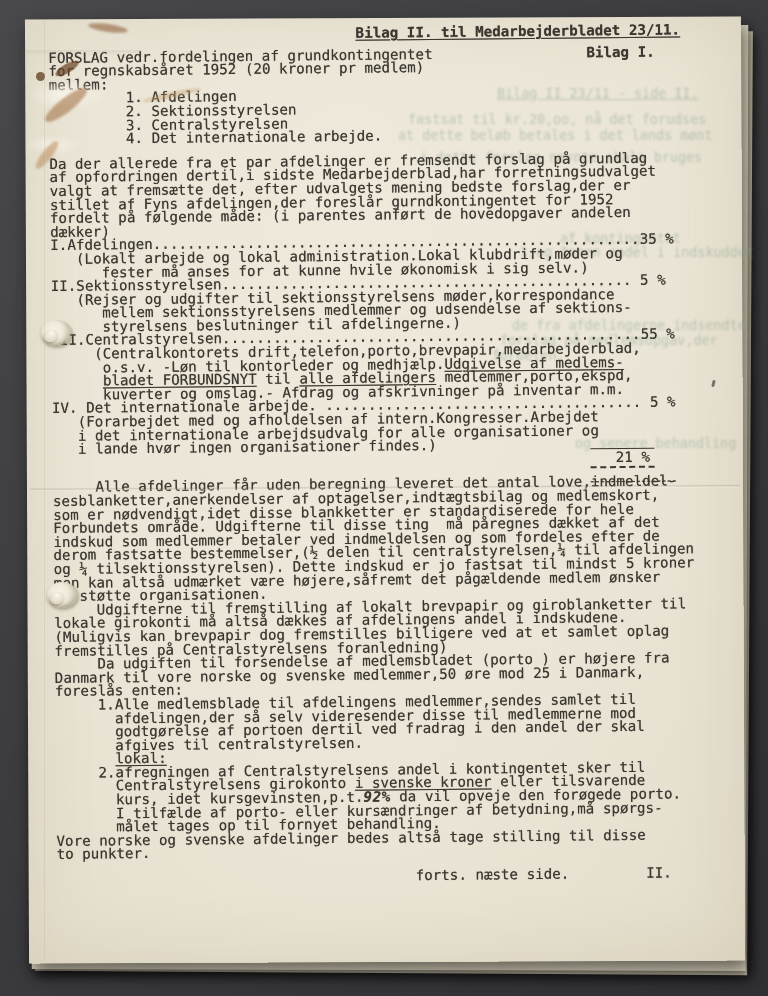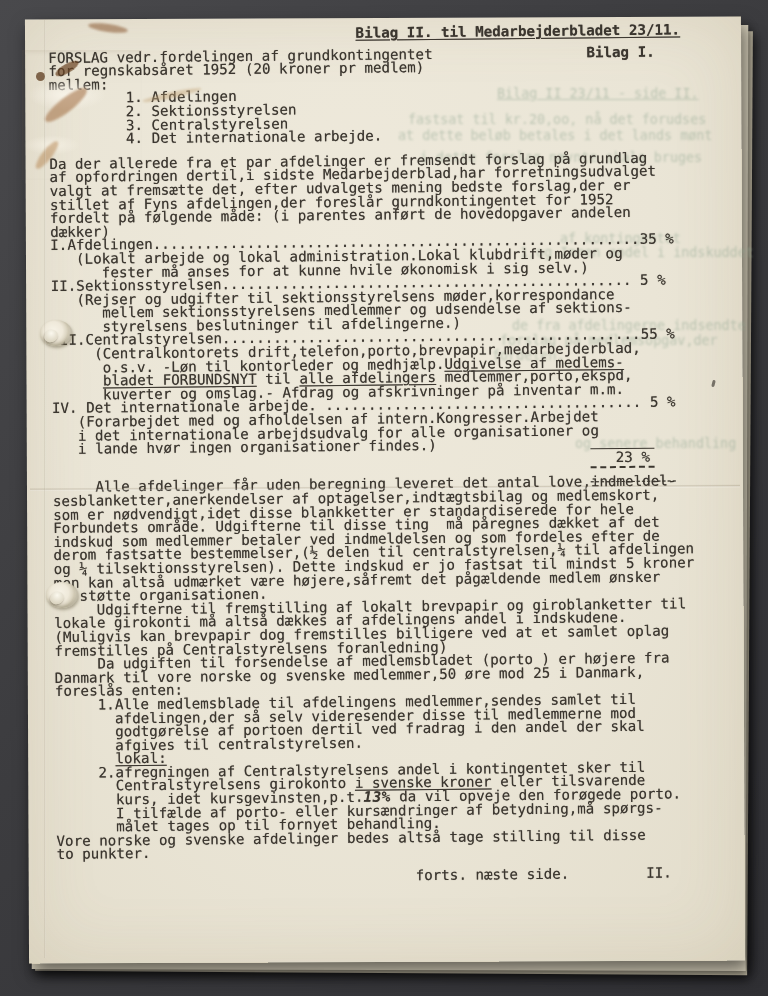--- a/index.html
+++ b/index.html
@@ -140,21 +140,21 @@
       <div class="line">      styrelsens beslutninger til afdelingerne.)</div>
       <div class="line">III.Centralstyrelsen.................................................55 %</div>
       <div class="line">     (Centralkontorets drift,telefon,porto,brevpapir,medarbejderblad,</div>
       <div class="line"><span>      o.s.v. -Løn til kontorleder og medhjælp.</span><span class="u">Udgivelse af medlems-</span></div>
       <div class="line"><span>      </span><span class="u">bladet FORBUNDSNYT</span><span> til </span><span class="u">alle afdelingers</span><span> medlemmer,porto,ekspd,</span></div>
       <div class="line">      kuverter og omslag.- Afdrag og afskrivninger på inventar m.m.</div>
       <div class="line">IV. Det internationale arbejde. ..................................... 5 %</div>
       <div class="line">   (Forarbejdet med og afholdelsen af intern.Kongresser.Arbejdet</div>
       <div class="line">   i det internationale arbejdsudvalg for alle organisationer og</div>
       <div class="line">   i lande hvør ingen organisationer findes.)</div>
-      <div class="line"><span>                                                               </span><span class="total">  23 %</span></div>
+      <div class="line"><span>                                                               </span><span class="total">  21 %</span></div>
       <div class="line blank"></div>
       <div class="line"><span>     Alle afdelinger får uden beregning leveret det antal love,</span><span class="dstrike">indmeldel-</span></div>
       <div class="line">sesblanketter,anerkendelser af optagelser,indtægtsbilag og medlemskort,</div>
       <div class="line">som er nødvendigt,idet disse blankketter er standardiserede for hele</div>
       <div class="line">Forbundets område. Udgifterne til disse ting  må påregnes dækket af det</div>
       <div class="line">indskud som medlemmer betaler ved indmeldelsen og som fordeles efter de</div>
       <div class="line">derom fastsatte bestemmelser,(½ delen til centralstyrelsen,¼ til afdelingen</div>
       <div class="line">og ¼ tilsektionsstyrelsen). Dette indskud er jo fastsat til mindst 5 kroner</div>
       <div class="line">men kan altså udmærket være højere,såfremt det pågældende medlem ønsker</div>
       <div class="line">at støtte organisationen.</div>
@@ -165,21 +165,21 @@
       <div class="line">     Da udgiften til forsendelse af medlemsbladet (porto ) er højere fra</div>
       <div class="line">Danmark til vore norske og svenske medlemmer,50 øre mod 25 i Danmark,</div>
       <div class="line">foreslås enten:</div>
       <div class="line">     1.Alle medlemsblade til afdelingens medlemmer,sendes samlet til</div>
       <div class="line">       afdelingen,der så selv videresender disse til medlemmerne mod</div>
       <div class="line">       godtgørelse af portoen dertil ved fradrag i den andel der skal</div>
       <div class="line">       afgives til centralstyrelsen.</div>
       <div class="line"><span>       </span><span class="u">lokal:</span></div>
       <div class="line">     2.afregningen af Centralstyrelsens andel i kontingentet sker til</div>
       <div class="line"><span>       Centralstyrelsens girokonto </span><span class="u">i svenske kroner</span><span> eller tilsvarende</span></div>
-      <div class="line"><span>       kurs, idet kursgevinsten,p.t.</span><span class="hand">13%</span><span> da vil opveje den forøgede porto.</span></div>
+      <div class="line"><span>       kurs, idet kursgevinsten,p.t.</span><span class="hand">92%</span><span> da vil opveje den forøgede porto.</span></div>
       <div class="line">       I tilfælde af porto- eller kursændringer af betydning,må spørgs-</div>
       <div class="line">       målet tages op til fornyet behandling.</div>
       <div class="line">Vore norske og svenske afdelinger bedes altså tage stilling til disse</div>
       <div class="line">to punkter.</div>
       <div class="line blank"></div>
       <div class="line">                                          forts. næste side.         II.</div>
     </div>
 
   <div class="artifact corner-crumple"></div>
   <div class="artifact stain s1"></div>

